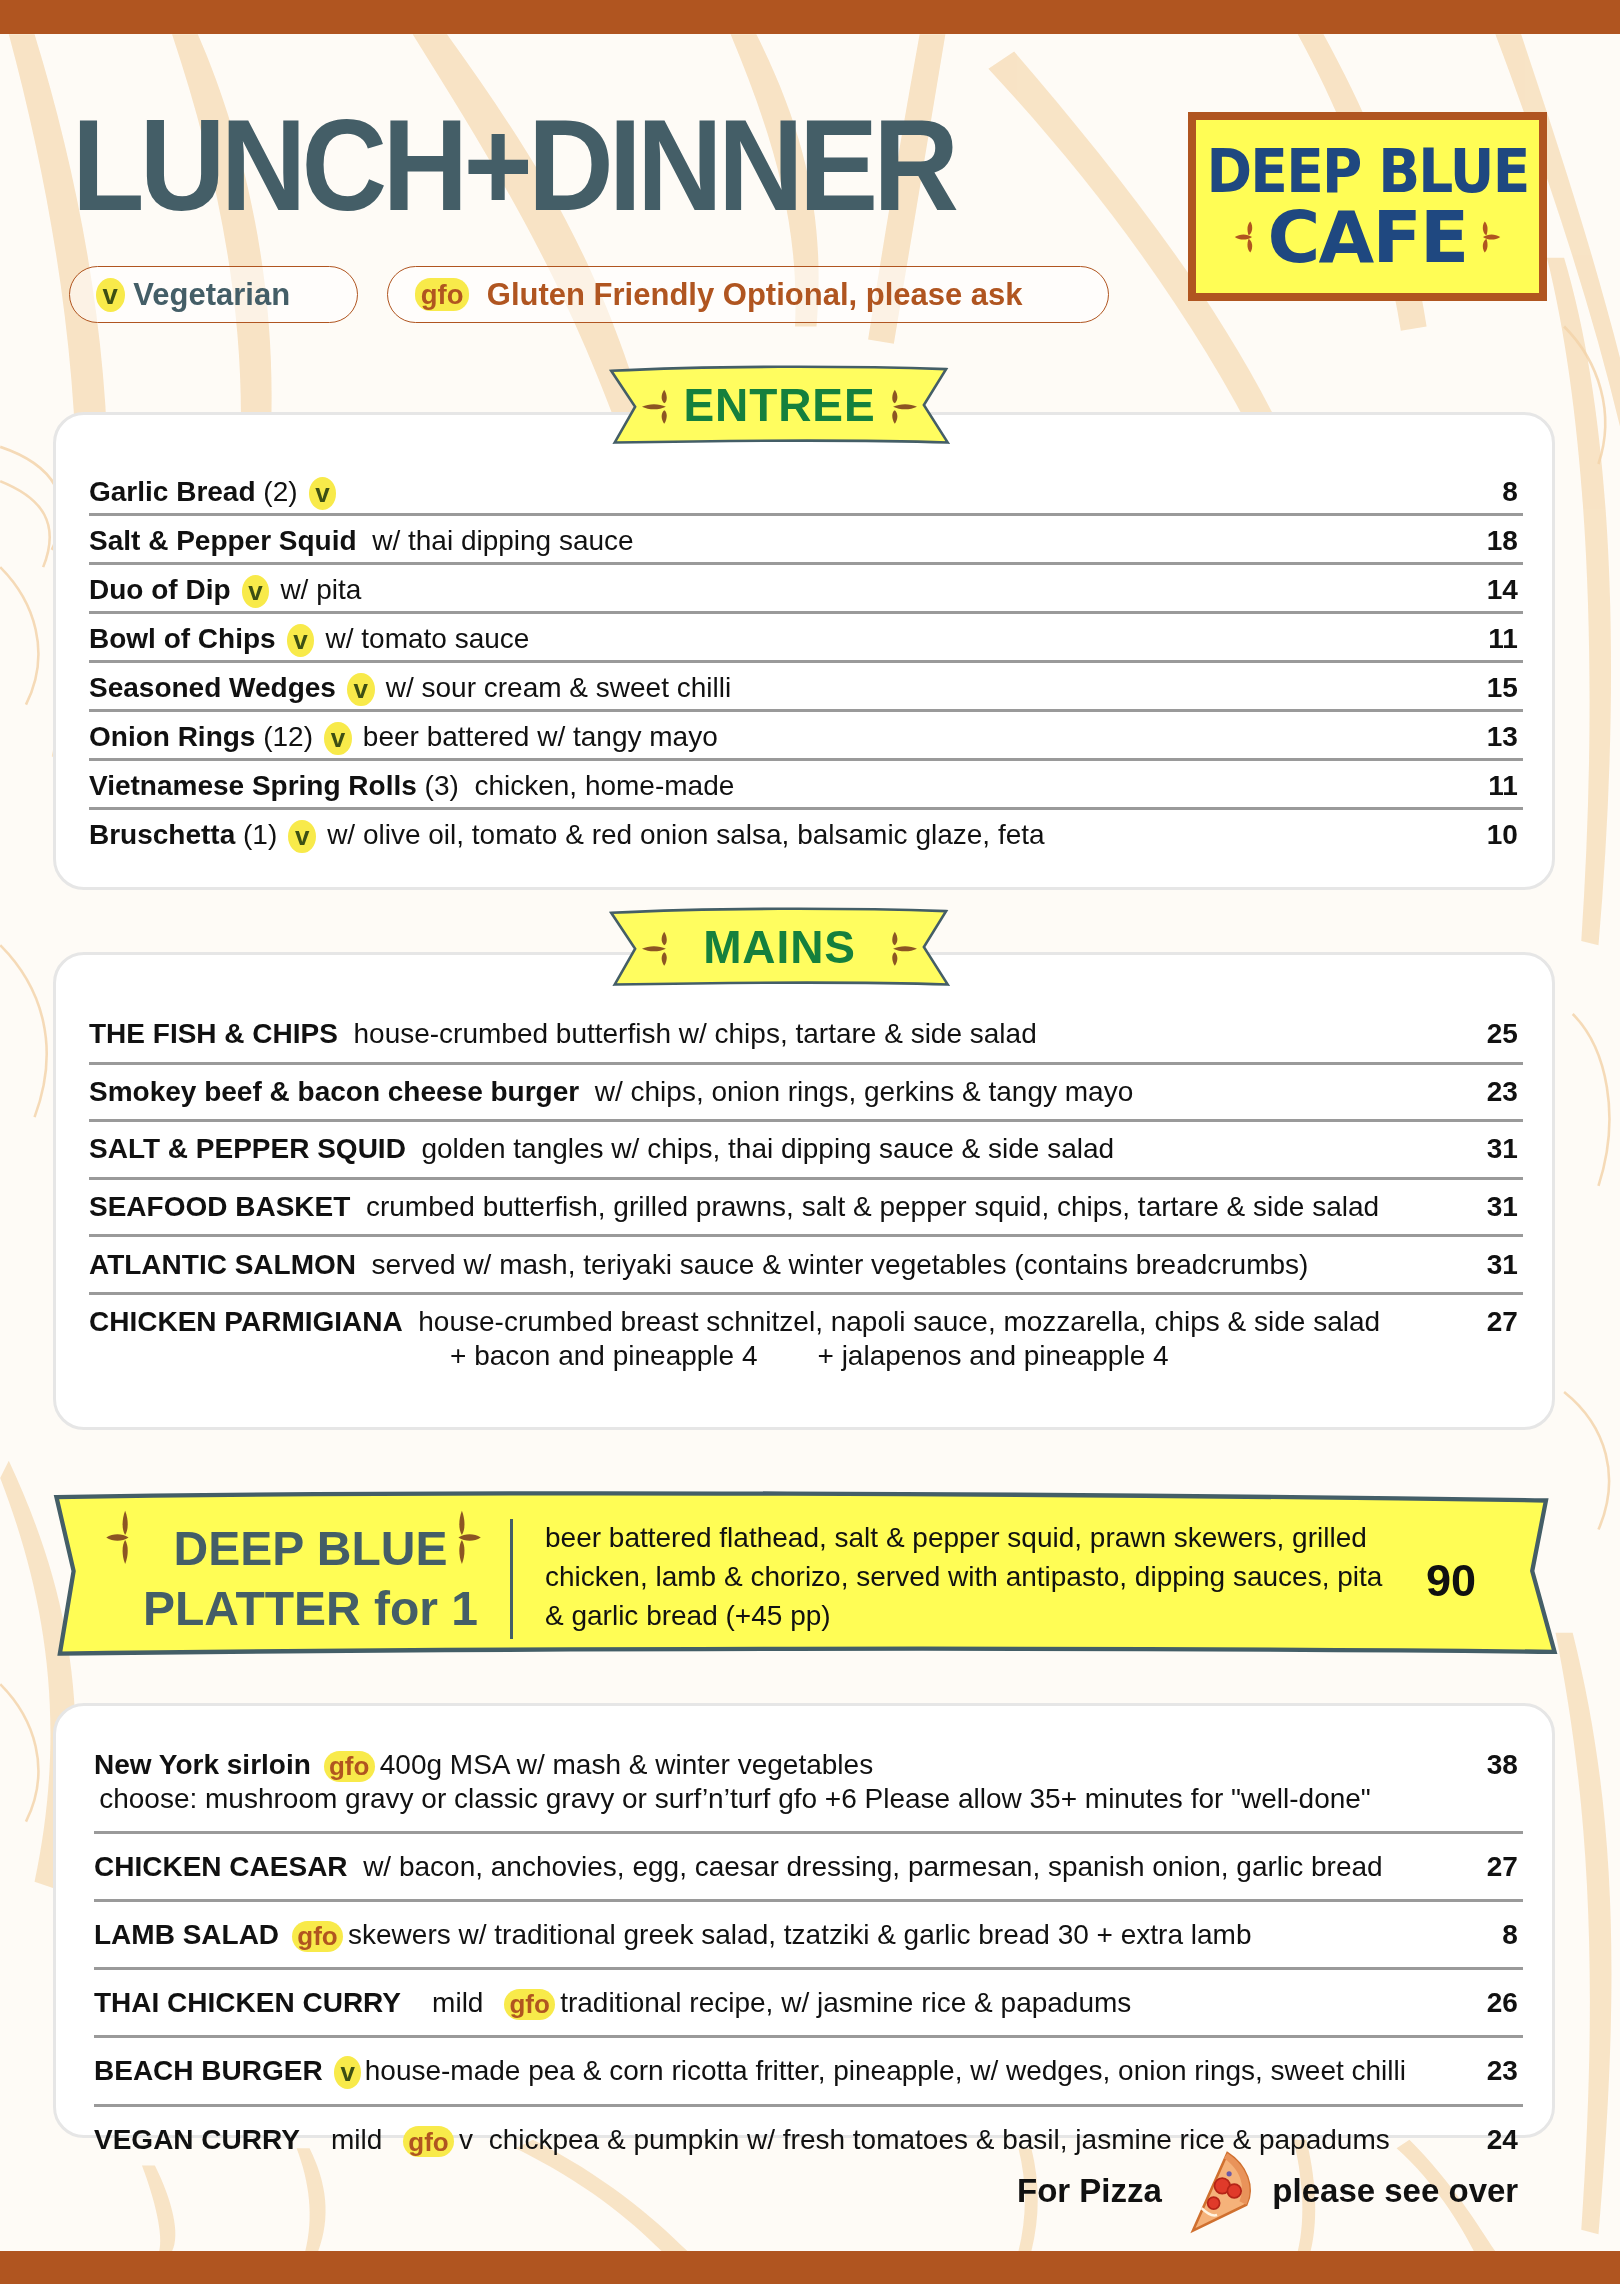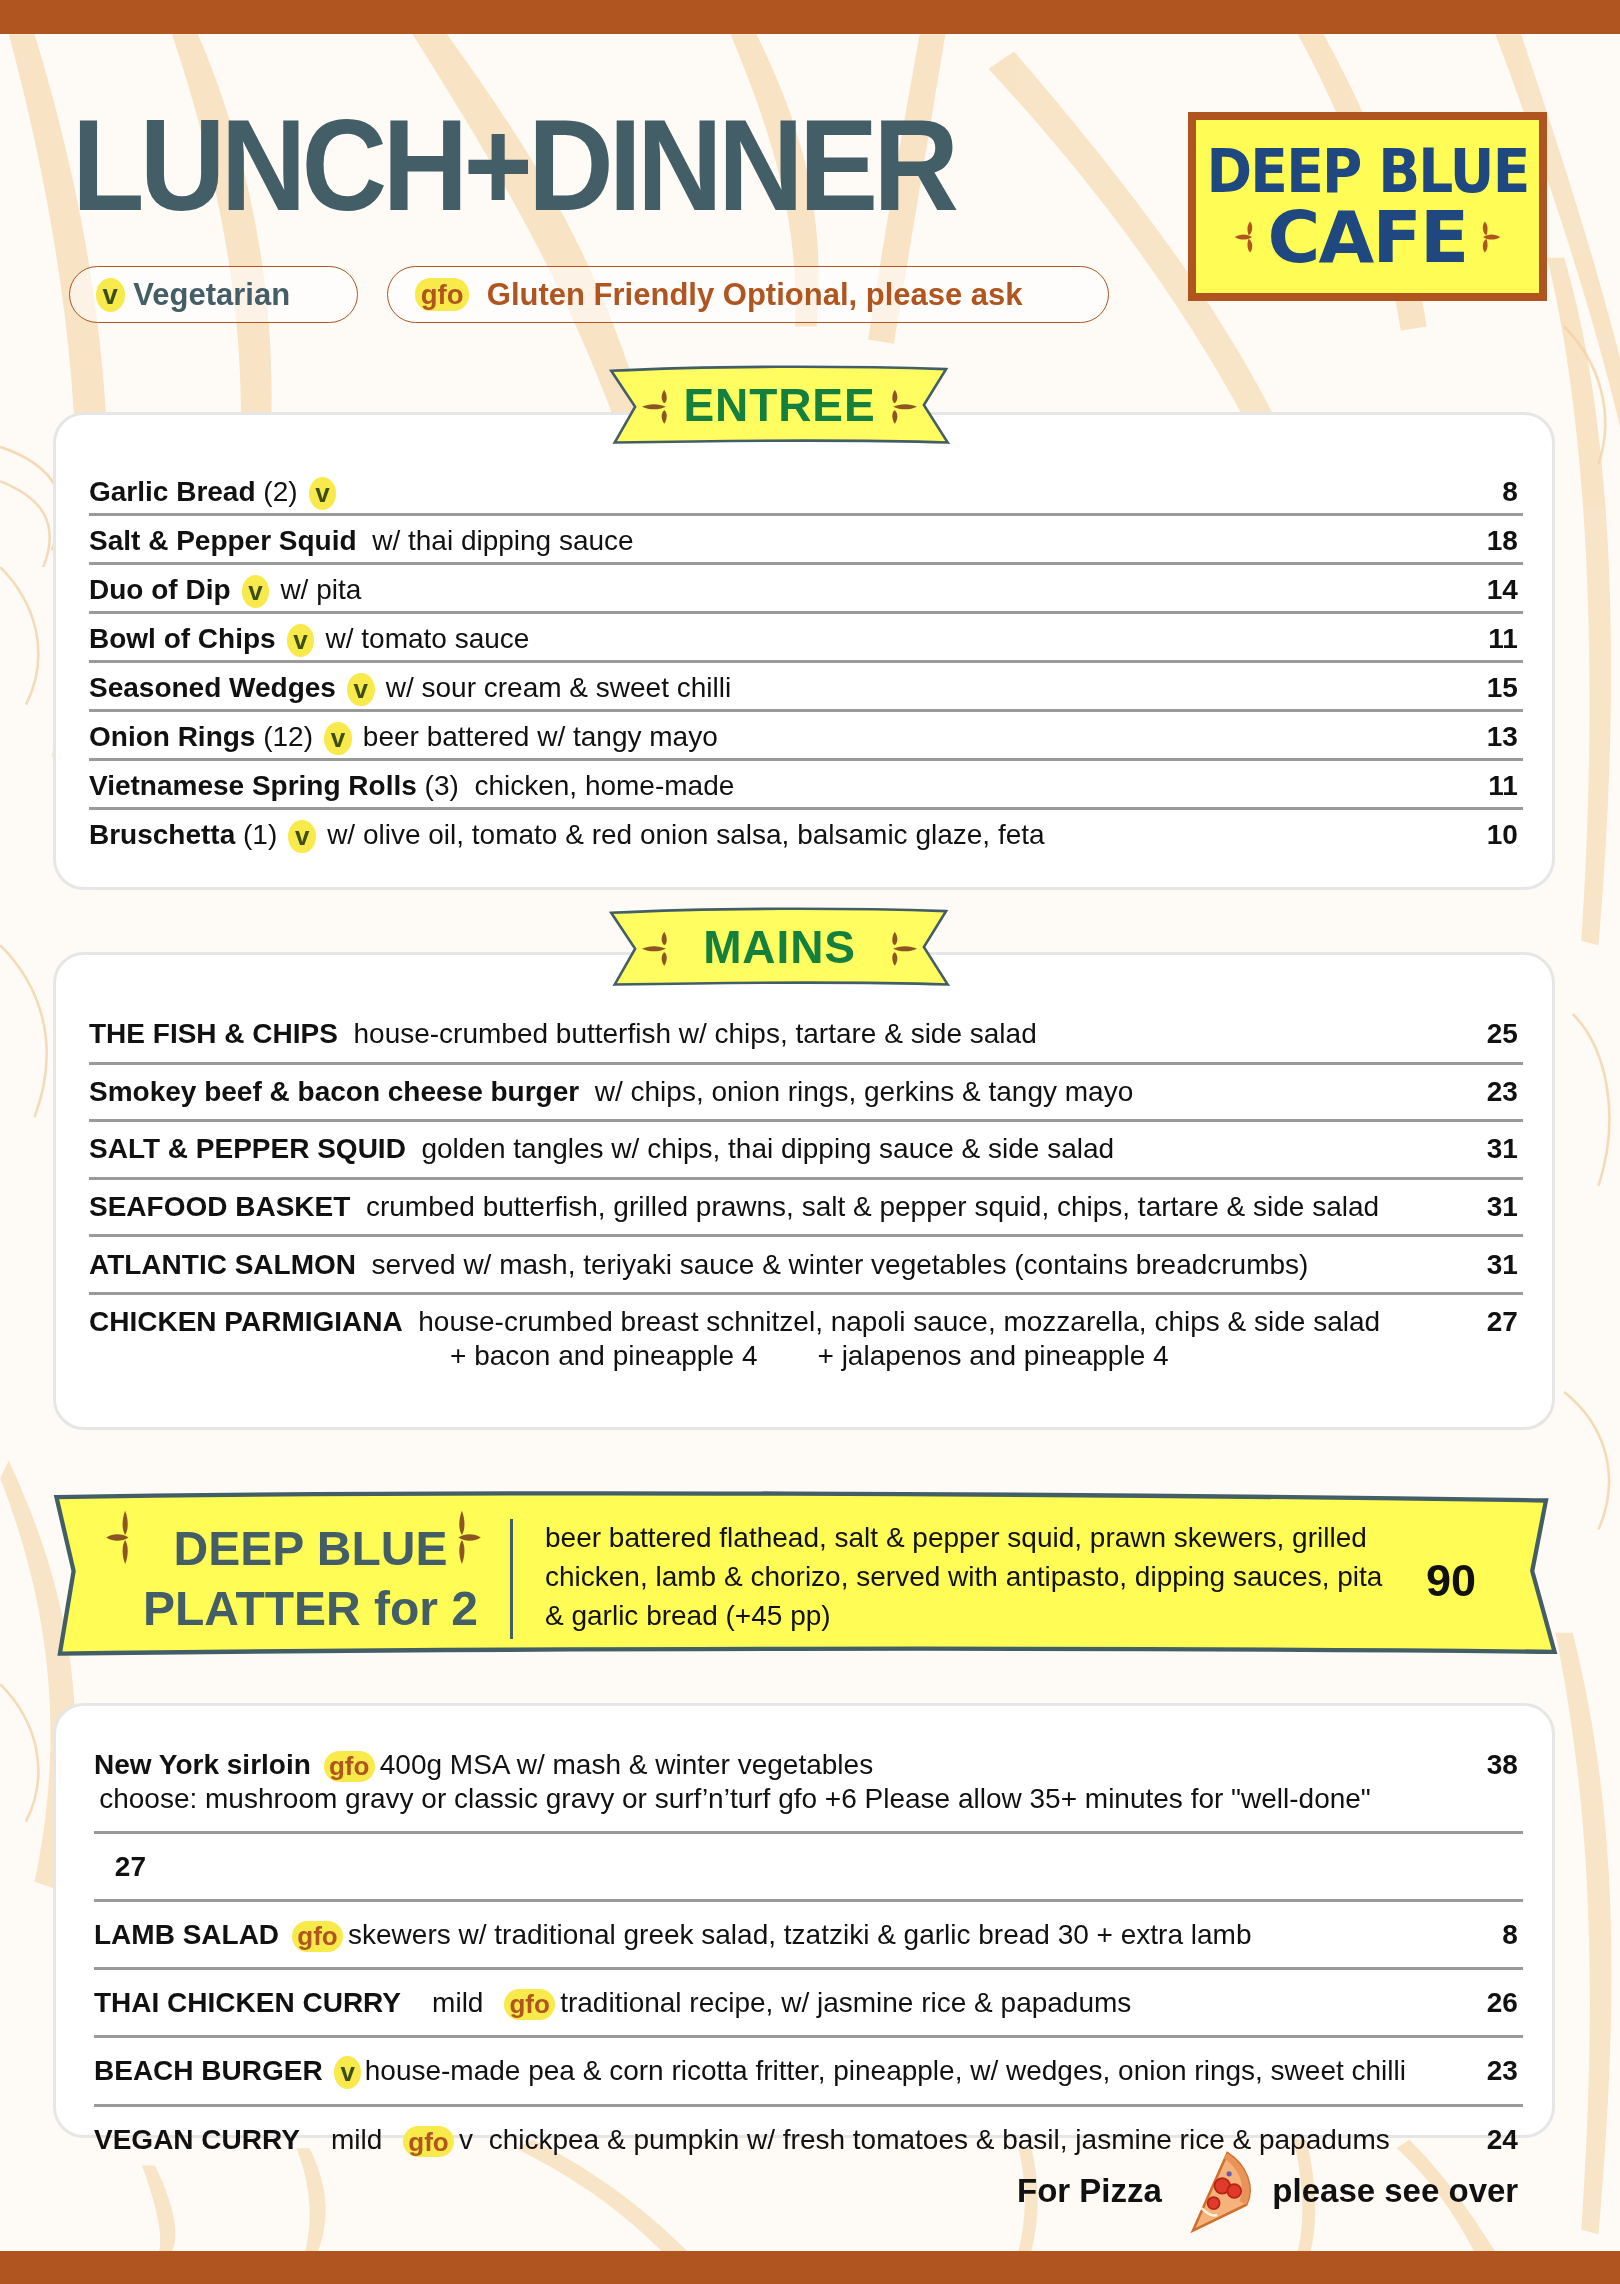--- a/index.html
+++ b/index.html
@@ -308,36 +308,37 @@
         <path d="M84 30 C 88 40, 88 52, 84 58 C 80 52, 80 40, 84 30 Z"></path>
         <path d="M84 92 C 88 82, 88 70, 84 64 C 80 70, 80 82, 84 92 Z"></path>
         <path d="M62 61 C 70 56, 80 56, 88 61 C 80 66, 70 66, 62 61 Z"></path>
         <path d="M476 30 C 472 40, 472 52, 476 58 C 480 52, 480 40, 476 30 Z"></path>
         <path d="M476 92 C 472 82, 472 70, 476 64 C 480 70, 480 82, 476 92 Z"></path>
         <path d="M498 61 C 490 56, 480 56, 472 61 C 480 66, 490 66, 498 61 Z"></path>
       </g>
     </svg>
     <div class="platter-title">
       <div>DEEP BLUE</div>
-      <div>PLATTER for 2</div>
+      <div>PLATTER for 1</div>
     </div>
     <div class="platter-divider"></div>
     <div class="platter-desc">beer battered flathead, salt &amp; pepper squid, prawn skewers, grilled chicken, lamb &amp; chorizo, served with antipasto, dipping sauces, pita &amp; garlic bread  (+45 pp)</div>
     <div class="platter-price">90</div>
   </div>
 
   <div class="card card-more">
     <div class="row">
       <div class="row-text">
         <div><span class="row-name">New York sirloin</span> <span class="badge-gfo">gfo</span><span>400g MSA w/ mash &amp; winter vegetables</span></div>
         <div class="sub-line">choose: mushroom gravy or classic gravy  or surf’n’turf  gfo  +6   Please allow 35+ minutes for "well-done"</div>
       </div>
       <div class="row-price">38</div>
     </div>
     <div class="row">
+      <div class="row-text"><span class="row-name">CHICKEN CAESAR</span>&nbsp; <span>w/ bacon, anchovies, egg, caesar dressing, parmesan, spanish onion, garlic bread</span></div>
       <div class="row-price">27</div>
     </div>
     <div class="row">
       <div class="row-text"><span class="row-name">LAMB SALAD</span> <span class="badge-gfo">gfo</span><span>skewers w/ traditional greek salad, tzatziki &amp; garlic bread  30 + extra lamb</span></div>
       <div class="row-price">8</div>
     </div>
     <div class="row">
       <div class="row-text"><span class="row-name">THAI CHICKEN CURRY</span>&nbsp;&nbsp;&nbsp; <span>mild</span>&nbsp; <span class="badge-gfo">gfo</span><span>traditional recipe, w/ jasmine rice &amp; papadums</span></div>
       <div class="row-price">26</div>
     </div>

